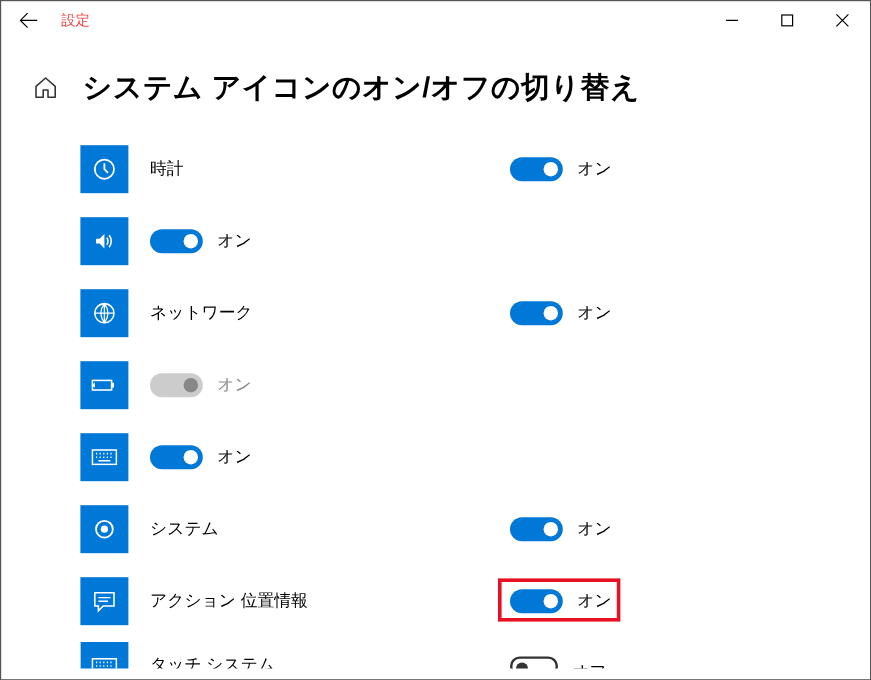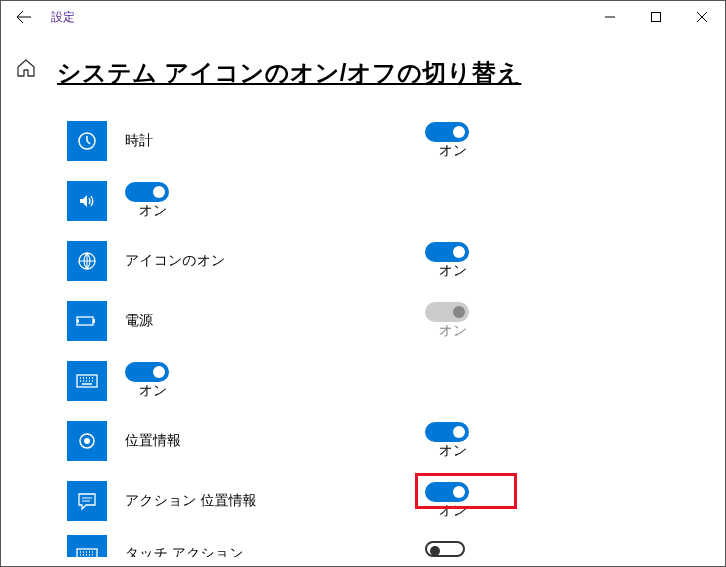--- a/index.html
+++ b/index.html
@@ -14,41 +14,40 @@
     border: 1px solid #555;
     position: relative;
   }
 
   
   .titlebar {
     height: 32px;
     display: flex;
     align-items: center;
     font-size: 12px;
-    color: #4c1d95;
+    color: #ef4444;
     user-select: none;
   }
   .titlebar .back {
     width: 46px; height: 32px;
     display: flex; align-items: center; justify-content: center;
   }
   .titlebar .title { padding-left: 4px; }
   .titlebar .spacer { flex: 1; }
   .winbtn {
     width: 46px; height: 32px;
     display: flex; align-items: center; justify-content: center;
   }
   .winbtn svg, .back svg { display: block; }
 
   
   .header {
     display: flex;
-    align-items: flex-start;
-    padding: 24px 0 20px 14px;
-    text-decoration: underline;
+    align-items: center;
+    padding: 24px 0 20px 26px;
   }
   .home {
     width: 22px; height: 22px;
     display: flex; align-items: center; justify-content: center;
     margin-right: 20px;
   }
   .page-title {
     font-size: 24px;
     font-weight: 600;
     letter-spacing: 0.5px;
@@ -81,21 +80,21 @@
     color: #fff;
   }
   .iconbox svg { stroke: #fff; fill: none; }
 
   .label {
     font-size: 14px;
     flex: 0 0 300px;
   }
 
   .toggle-wrap {
-    display: flex; align-items: center; flex-direction: column;
+    display: flex; align-items: center;
   }
   .toggle {
     width: 44px; height: 20px;
     border-radius: 10px;
     background: #0078d7;
     position: relative;
     margin-right: 12px;
   }
   .toggle .knob {
     position: absolute;
@@ -208,39 +207,38 @@
         </div>
       </div>
       <div>
         <div class="row">
           <div class="iconbox">
             <svg width="20" height="20" viewBox="0 0 20 20">
               <circle cx="10" cy="10" r="8" stroke-width="1.3"></circle>
               <path d="M2 10 H18 M10 2 V18 M10 2 Q4 10 10 18 M10 2 Q16 10 10 18" stroke-width="1.1"></path>
             </svg>
           </div>
-          <div class="label">アイコンのオン</div>
+          <div class="label">ネットワーク</div>
           <div class="toggle-wrap" style="position: relative;">
             <div class="toggle">
               <div class="knob"></div>
             </div>
             <div class="state">オン</div>
           </div>
         </div>
       </div>
       <div>
         <div class="row">
           <div class="iconbox">
             <svg width="22" height="14" viewBox="0 0 22 14">
               <rect x="1" y="3" width="16" height="8" stroke-width="1.3"></rect>
               <rect x="17" y="5" width="2" height="4" fill="#fff" stroke="none"></rect>
               <path d="M0 7 L3 5 V9 Z" fill="#fff" stroke="none"></path>
             </svg>
           </div>
-          <div class="label">電源</div>
           <div class="toggle-wrap" style="position: relative;">
             <div class="toggle disabled">
               <div class="knob"></div>
             </div>
             <div class="state disabled">オン</div>
           </div>
         </div>
       </div>
       <div>
         <div class="row">
@@ -259,21 +257,21 @@
         </div>
       </div>
       <div>
         <div class="row">
           <div class="iconbox">
             <svg width="20" height="20" viewBox="0 0 20 20">
               <circle cx="10" cy="10" r="7" stroke-width="1.5"></circle>
               <circle cx="10" cy="10" r="3" fill="#fff" stroke="none"></circle>
             </svg>
           </div>
-          <div class="label">位置情報</div>
+          <div class="label">システム</div>
           <div class="toggle-wrap" style="position: relative;">
             <div class="toggle">
               <div class="knob"></div>
             </div>
             <div class="state">オン</div>
           </div>
         </div>
       </div>
       <div>
         <div class="row">
@@ -294,21 +292,21 @@
         </div>
       </div>
       <div class="partial">
         <div class="row">
           <div class="iconbox">
             <svg width="22" height="14" viewBox="0 0 22 14">
               <rect x="1" y="1" width="20" height="12" stroke-width="1.3"></rect>
               <path d="M4 4 H5 M7 4 H8 M10 4 H11 M13 4 H14 M16 4 H17 M4 7 H5 M7 7 H8 M10 7 H11 M13 7 H14 M16 7 H17 M6 10 H16" stroke-width="1.3"></path>
             </svg>
           </div>
-          <div class="label">タッチ アクション</div>
+          <div class="label">タッチ システム</div>
           <div class="toggle-wrap" style="position: relative;">
             <div class="toggle outline">
               <div class="knob"></div>
             </div>
             <div class="state">オフ</div>
           </div>
         </div>
       </div>
     </div>
 </div>

